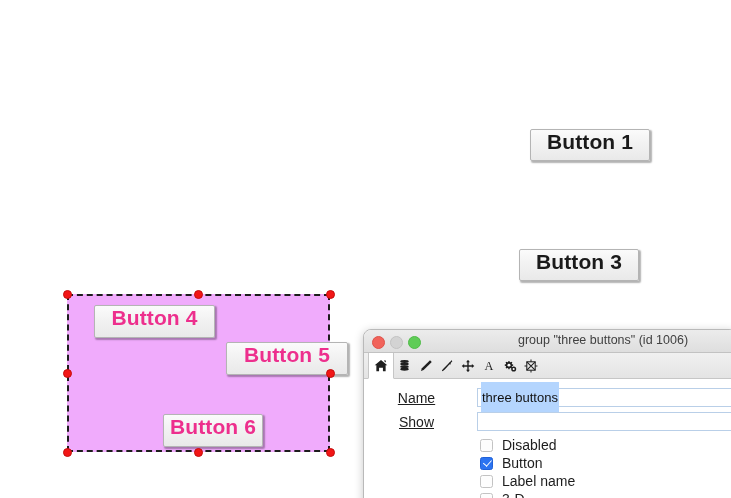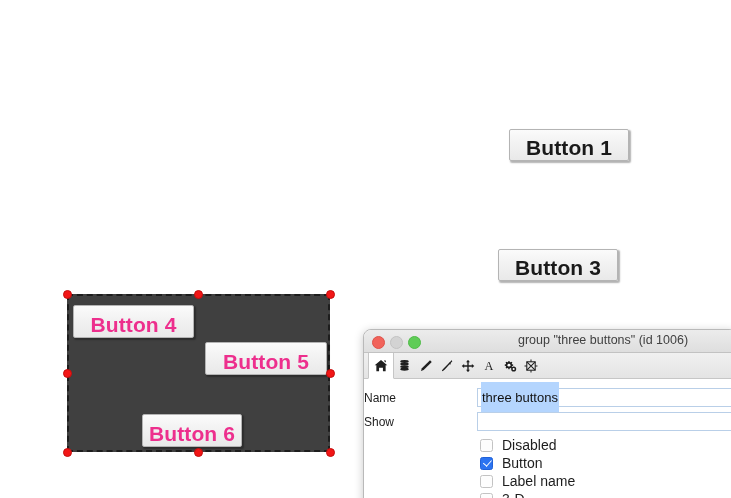--- a/index.html
+++ b/index.html
@@ -25,35 +25,36 @@
 
   
   .stack-btn {
     position: absolute;
     box-sizing: border-box;
     background: linear-gradient(to bottom, #fbfbfb 0%, #f2f2f2 45%, #e9e9e9 100%);
     border: 1px solid #b4b4b4;
     border-radius: 2px;
     box-shadow: 1.5px 1.5px 1.5px rgba(0,0,0,0.30);
     display: flex;
-    align-items: flex-end;
+    align-items: flex-start;
     justify-content: center;
     font-family: "Liberation Sans", sans-serif;
     font-weight: bold;
     letter-spacing: 0.1px;
     white-space: nowrap;
+    margin-left: 21px;
   }
   .stack-btn.plain { color: #1a1a1a; font-size: 21px; }
   .stack-btn.pink  { color: #ed2f8d; font-size: 21px; }
 
   
   #selection-group {
     position: absolute;
     box-sizing: border-box;
-    background: #404040;
+    background: #f0abfc;
     border: 2px dashed #1d1d1d;
   }
   .handle {
     position: absolute;
     width: 9px;
     height: 9px;
     background: #f21616;
     border-radius: 50%;
     border: 1px solid #c40d0d;
     box-sizing: border-box;
@@ -134,25 +135,26 @@
     position: relative;
     padding-top: 9px;
   }
   .field-row {
     display: flex;
     align-items: center;
     margin-bottom: 5px;
   }
   .field-label {
     width: 113px;
-    text-align: left;
+    text-align: center;
     padding-right: 8px;
-    font-size: 12px;
+    font-size: 14px;
     color: #1d1d1d;
     box-sizing: border-box;
+    text-decoration: underline;
   }
   .field-input {
     flex: 1;
     height: 19px;
     border: 1px solid #b9cfe8;
     background: #ffffff;
     box-sizing: border-box;
     display: flex;
     align-items: center;
     padding-left: 3px;

